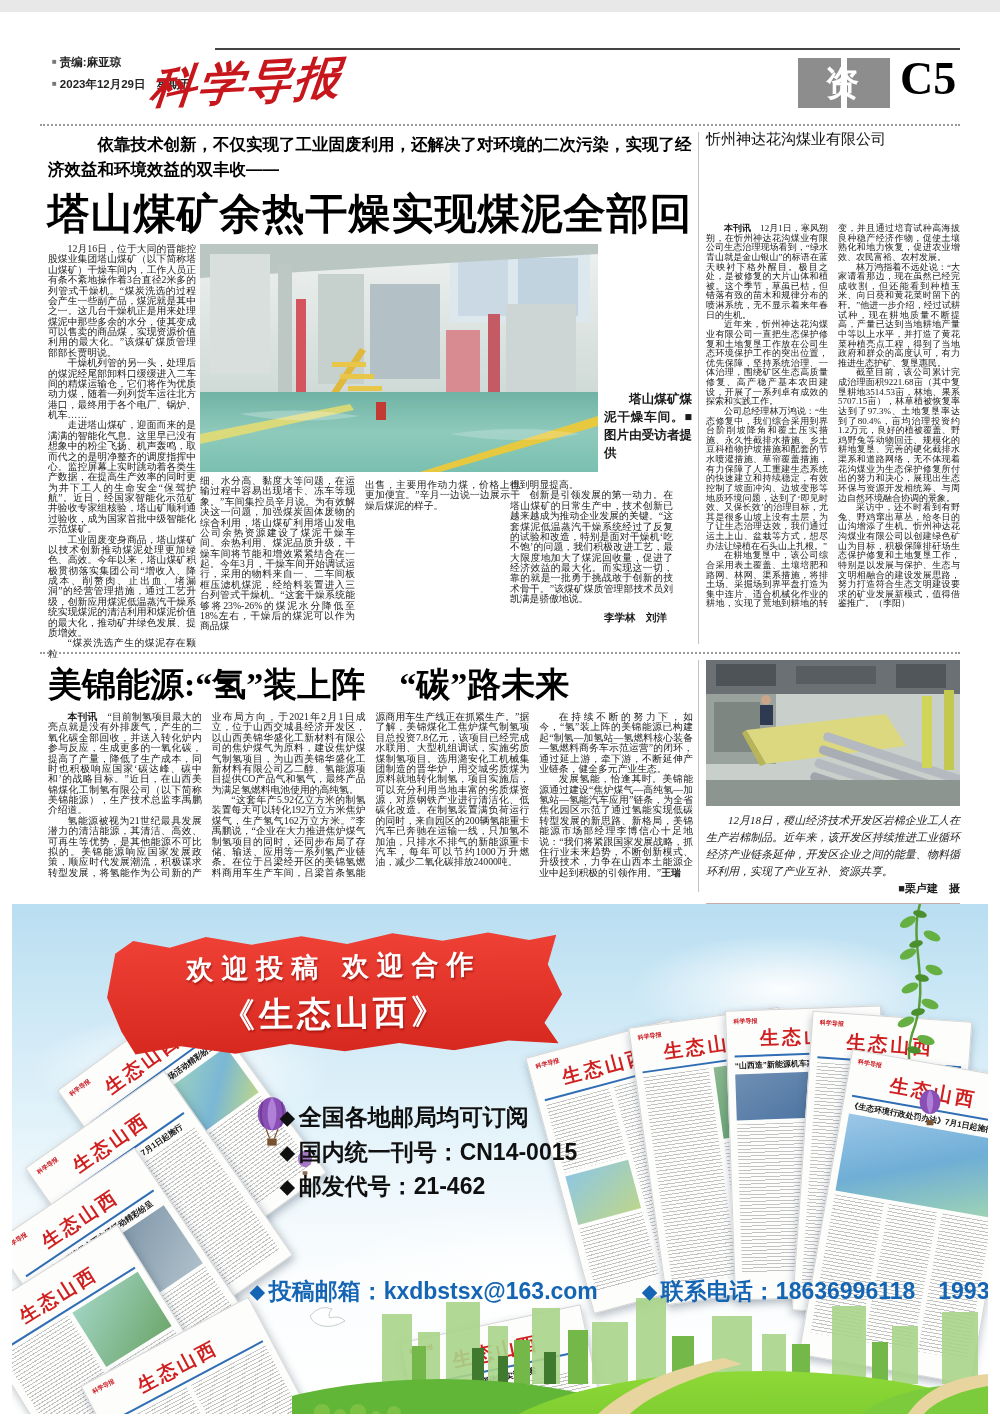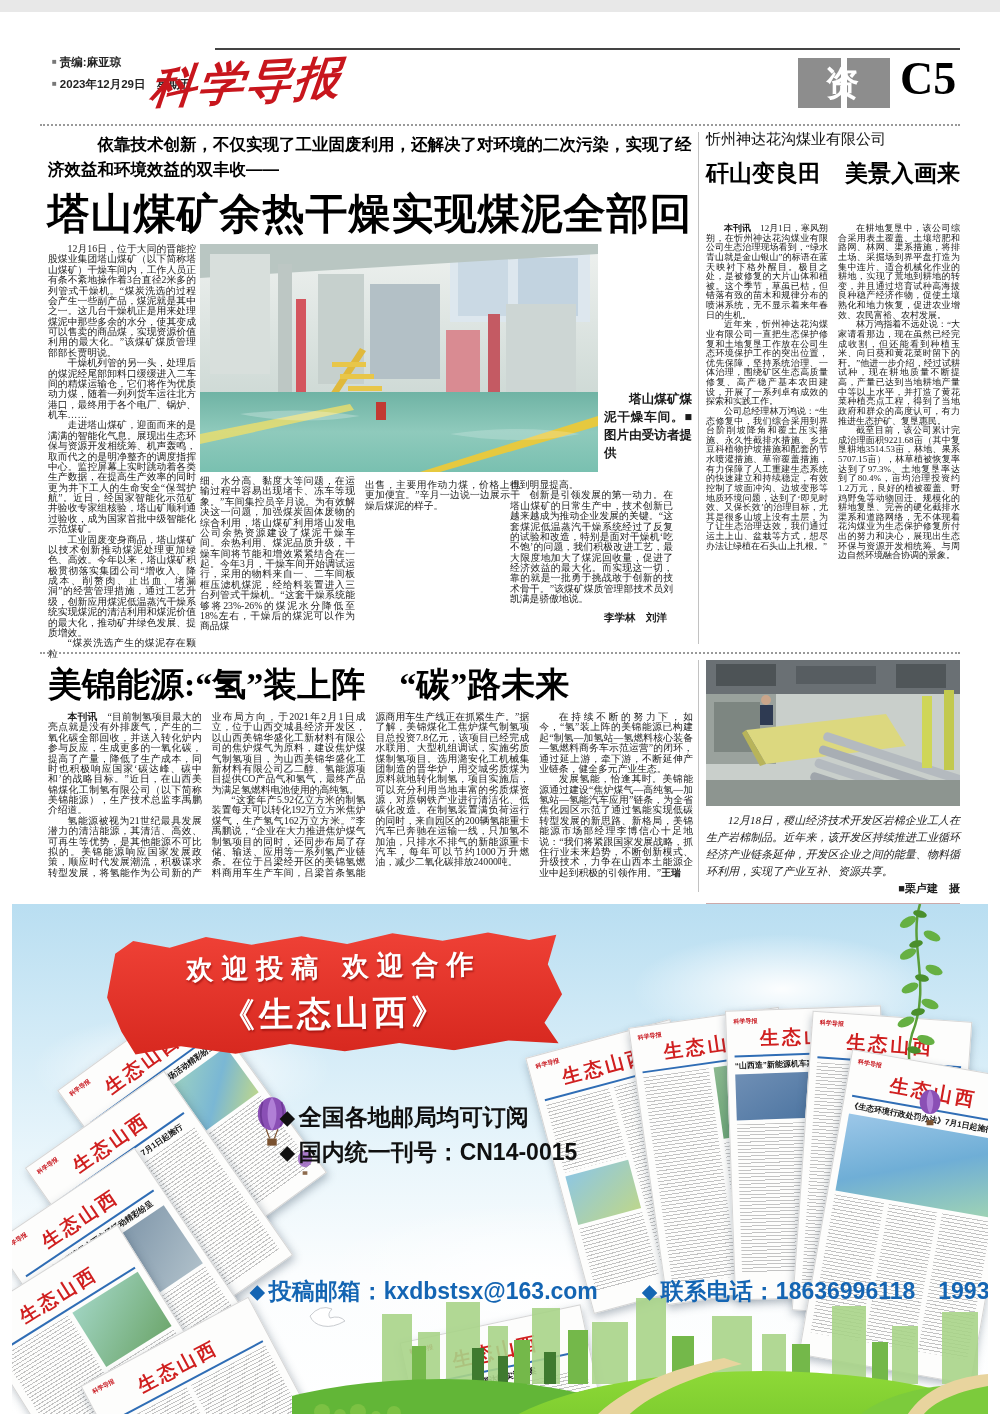--- a/index.html
+++ b/index.html
@@ -111,21 +111,21 @@
   <div class="page-num">C5</div>
   <div class="rule-dotted" style="top:112px"></div>
 
   <div class="intro">依靠技术创新，不仅实现了工业固废利用，还解决了对环境的二次污染，实现了经济效益和环境效益的双丰收——</div>
   <div class="headline1">塔山煤矿余热干燥实现煤泥全部回收</div>
 
   <div class="main-body">
     <div class="abs bt mcol1">
       <p>12月16日，位于大同的晋能控股煤业集团塔山煤矿（以下简称塔山煤矿）干燥车间内，工作人员正有条不紊地操作着3台直径2米多的列管式干燥机。“煤炭洗选的过程会产生一些副产品，煤泥就是其中之一。这几台干燥机正是用来处理煤泥中那些多余的水分，使其变成可以售卖的商品煤，实现资源价值利用的最大化。”该煤矿煤质管理部部长贾明说。</p>
       <p>干燥机列管的另一头，处理后的煤泥经尾部卸料口缓缓进入二车间的精煤运输仓，它们将作为优质动力煤，随着一列列货车运往北方港口，最终用于各个电厂、锅炉、机车……</p>
-      <p>走进塔山煤矿，迎面而来的是满满的智能化气息。展现出生态环保与资源开发相统筹、机声轰鸣，取而代之的是明净整齐的调度指挥中心。监控屏幕上实时跳动着各类生产数据，在提高生产效率的同时更为井下工人的生命安全“保驾护航”。近日，经国家智能化示范矿井验收专家组核验，塔山矿顺利通过验收，成为国家首批中级智能化示范煤矿。</p>
+      <p>走进塔山煤矿，迎面而来的是满满的智能化气息。这里早已没有想象中的粉尘飞扬、机声轰鸣，取而代之的是明净整齐的调度指挥中心。监控屏幕上实时跳动着各类生产数据，在提高生产效率的同时更为井下工人的生命安全“保驾护航”。近日，经国家智能化示范矿井验收专家组核验，塔山矿顺利通过验收，成为国家首批中级智能化示范煤矿。</p>
       <p>工业固废变身商品，塔山煤矿以技术创新推动煤泥处理更加绿色、高效。今年以来，塔山煤矿积极贯彻落实集团公司“增收入、降成本、削赘肉、止出血、堵漏洞”的经营管理措施，通过工艺升级，创新应用煤泥低温蒸汽干燥系统实现煤泥的清洁利用和煤泥价值的最大化，推动矿井绿色发展、提质增效。</p>
       <p>“煤炭洗选产生的煤泥存在颗粒</p>
     </div>
 
     <svg class="abs mphoto" viewBox="0 0 398 228">
       <defs>
         <linearGradient id="wall" x1="0" y1="0" x2="0" y2="1">
           <stop offset="0" stop-color="#eef1ef"></stop>
             <stop offset="1" stop-color="#cfdad6"></stop>
         </linearGradient>
@@ -171,31 +171,28 @@
       <p>创新是引领发展的第一动力。在塔山煤矿的日常生产中，技术创新已越来越成为推动企业发展的关键。“这套煤泥低温蒸汽干燥系统经过了反复的试验和改造，特别是面对干燥机‘吃不饱’的问题，我们积极改进工艺，最大限度地加大了煤泥回收量，促进了经济效益的最大化。而实现这一切，靠的就是一批勇于挑战敢于创新的技术骨干。”该煤矿煤质管理部技术员刘凯满是骄傲地说。</p>
       <div class="byline">李学林　刘洋</div>
     </div>
   </div>
 
   <div class="vrule" style="top:120px;height:512px"></div>
   <div class="rule-dotted" style="top:640px"></div>
   <div class="vrule" style="top:648px;height:232px"></div>
 
   <div class="kicker">忻州神达花沟煤业有限公司</div>
-  <div class="headline2">
-    <span>矸山变良田</span>
-    <span>美景入画来</span>
-  </div>
   <div class="sb-cols">
     <p><b class="lead">本刊讯</b>　<span>12月1日，寒风朔朔，在忻州神达花沟煤业有限公司生态治理现场看到，“绿水青山就是金山银山”的标语在蓝天映衬下格外醒目。极目之处，是被修复的大片山体和植被。这个季节，草虽已枯，但错落有致的苗木和规律分布的喷淋系统，无不显示着来年春日的生机。</span></p>
     <p>近年来，忻州神达花沟煤业有限公司一直把生态保护修复和土地复垦工作放在公司生态环境保护工作的突出位置，优先保障，坚持系统治理、一体治理，围绕矿区生态高质量修复、高产稳产基本农田建设，开展了一系列卓有成效的探索和实践工作。</p>
     <p>公司总经理林万鸿说：“生态修复中，我们综合采用到界台阶削坡降角和覆土压实措施、永久性截排水措施、乡土豆科植物护坡措施和配套的节水喷灌措施、草帘覆盖措施，有力保障了人工重建生态系统的快速建立和持续稳定，有效控制了坡面冲沟、边坡变形等地质环境问题，达到了‘即见时效、又保长效’的治理目标，尤其是很多山坡上没有土层，为了让生态治理达效，我们通过运土上山、盆栽等方式，想尽办法让绿植在石头山上扎根。”</p>
     <p>在耕地复垦中，该公司综合采用表土覆盖、土壤培肥和路网、林网、渠系措施，将排土场、采掘场到界平盘打造为集中连片、适合机械化作业的耕地，实现了荒地到耕地的转变，并且通过培育试种高海拔良种稳产经济作物，促使土壤熟化和地力恢复，促进农业增效、农民富裕、农村发展。</p>
     <p>林万鸿指着不远处说：“大家请看那边，现在虽然已经完成收割，但还能看到种植玉米、向日葵和黄花菜时留下的秆。”他进一步介绍，经过试耕试种，现在耕地质量不断提高，产量已达到当地耕地产量中等以上水平，并打造了黄花菜种植亮点工程，得到了当地政府和群众的高度认可，有力推进生态护矿、复垦惠民。</p>
     <p>截至目前，该公司累计完成治理面积9221.68亩（其中复垦耕地3514.53亩，林地、果系5707.15亩），林草植被恢复率达到了97.3%、土地复垦率达到了80.4%，亩均治理投资约1.2万元，良好的植被覆盖、野鸡野兔等动物回迁、规模化的耕地复垦、完善的硬化截排水渠系和道路网络，无不体现着花沟煤业为生态保护修复所付出的努力和决心，展现出生态环保与资源开发相统筹、与周边自然环境融合协调的景象。</p>
+    <p>采访中，还不时看到有野兔、野鸡窜出草丛，给冬日的山沟增添了生机。忻州神达花沟煤业有限公司以创建绿色矿山为目标，积极保障排矸场生态保护修复和土地复垦工作，特别是以发展与保护、生态与文明相融合的建设发展思路，努力打造符合生态文明建设要求的矿业发展新模式，值得借鉴推广。（李阳）</p>
   </div>
 
   <div class="headline3">美锦能源:“氢”装上阵　“碳”路未来</div>
   <div class="hy-cols">
     <p><b class="lead">本刊讯</b>　<span>“目前制氢项目最大的亮点就是没有外排废气，产生的二氧化碳全部回收，并送入转化炉内参与反应，生成更多的一氧化碳，提高了产量，降低了生产成本，同时也积极响应国家‘碳达峰、碳中和’的战略目标。”近日，在山西美锦煤化工制氢有限公司（以下简称美锦能源），生产技术总监李禹鹏介绍道。</span></p>
     <p>氢能源被视为21世纪最具发展潜力的清洁能源，其清洁、高效、可再生等优势，是其他能源不可比拟的。美锦能源响应国家发展政策，顺应时代发展潮流，积极谋求转型发展，将氢能作为公司新的产业布局方向，于2021年2月1日成立，位于山西交城县经济开发区，以山西美锦华盛化工新材料有限公司的焦炉煤气为原料，建设焦炉煤气制氢项目，为山西美锦华盛化工新材料有限公司乙二醇、氢能源项目提供CO产品气和氢气，最终产品为满足氢燃料电池使用的高纯氢。</p>
     <p>“这套年产5.92亿立方米的制氢装置每天可以转化192万立方米焦炉煤气，生产氢气162万立方米。”李禹鹏说，“企业在大力推进焦炉煤气制氢项目的同时，还同步布局了存储、输送、应用等一系列氢产业链条。在位于吕梁经开区的美锦氢燃料商用车生产车间，吕梁首条氢能源商用车生产线正在抓紧生产。”据了解，美锦煤化工焦炉煤气制氢项目总投资7.8亿元，该项目已经完成水联用、大型机组调试，实施劣质煤制氢项目。选用潞安化工机械集团制造的晋华炉，用交城劣质煤为原料就地转化制氢，项目实施后，可以充分利用当地丰富的劣质煤资源，对原钢铁产业进行清洁化、低碳化改造。在制氢装置满负荷运行的同时，来自园区的200辆氢能重卡汽车已奔驰在运输一线，只加氢不加油，只排水不排气的新能源重卡汽车，每年可以节约1000万升燃油，减少二氧化碳排放24000吨。</p>
     <p>在持续不断的努力下，如今，“氢”装上阵的美锦能源已构建起“制氢—加氢站—氢燃料核心装备—氢燃料商务车示范运营”的闭环，通过延上游，牵下游，不断延伸产业链条，健全多元产业生态。</p>
     <p><span>发展氢能，恰逢其时。美锦能源通过建设“焦炉煤气—高纯氢—加氢站—氢能汽车应用”链条，为全省焦化园区示范了通过氢能实现低碳转型发展的新思路、新格局，美锦能源市场部经理李博信心十足地说：“我们将紧跟国家发展战略，抓住行业未来趋势，不断创新模式、升级技术，力争在山西本土能源企业中起到积极的引领作用。”</span><b class="byline-inline">王瑞</b></p>
   </div>
@@ -405,20 +402,21 @@
     </svg>
     <svg class="balloon" style="left:905px;top:185px" width="26" height="38" viewBox="0 0 30 44">
       <ellipse cx="15" cy="15" rx="12" ry="14" fill="#8a4fb5"></ellipse>
       <path d="M15,1 C10,8 10,22 15,29 C20,22 20,8 15,1z" fill="#b07fd6"></path>
       <rect x="11" y="36" width="8" height="6" fill="#7a5230"></rect>
     </svg>
 
     <div class="bullets">
       <div><span class="dia">◆</span><span>全国各地邮局均可订阅</span></div>
       <div><span class="dia">◆</span><span>国内统一刊号：CN14-0015</span></div>
+      <div><span class="dia">◆</span><span>邮发代号：21-462</span></div>
     </div>
 
     <div class="contact">
       <span class="seg"><span class="dia">◆</span><span>投稿邮箱：kxdbstsx@163.com</span></span>
       <span class="seg"><span class="dia">◆</span><span>联系电话：18636996118　19935130001</span></span>
     </div>
 
     <svg class="scene" viewBox="0 0 696 134">
       <defs>
         <linearGradient id="grass" x1="0" y1="0" x2="0" y2="1">

